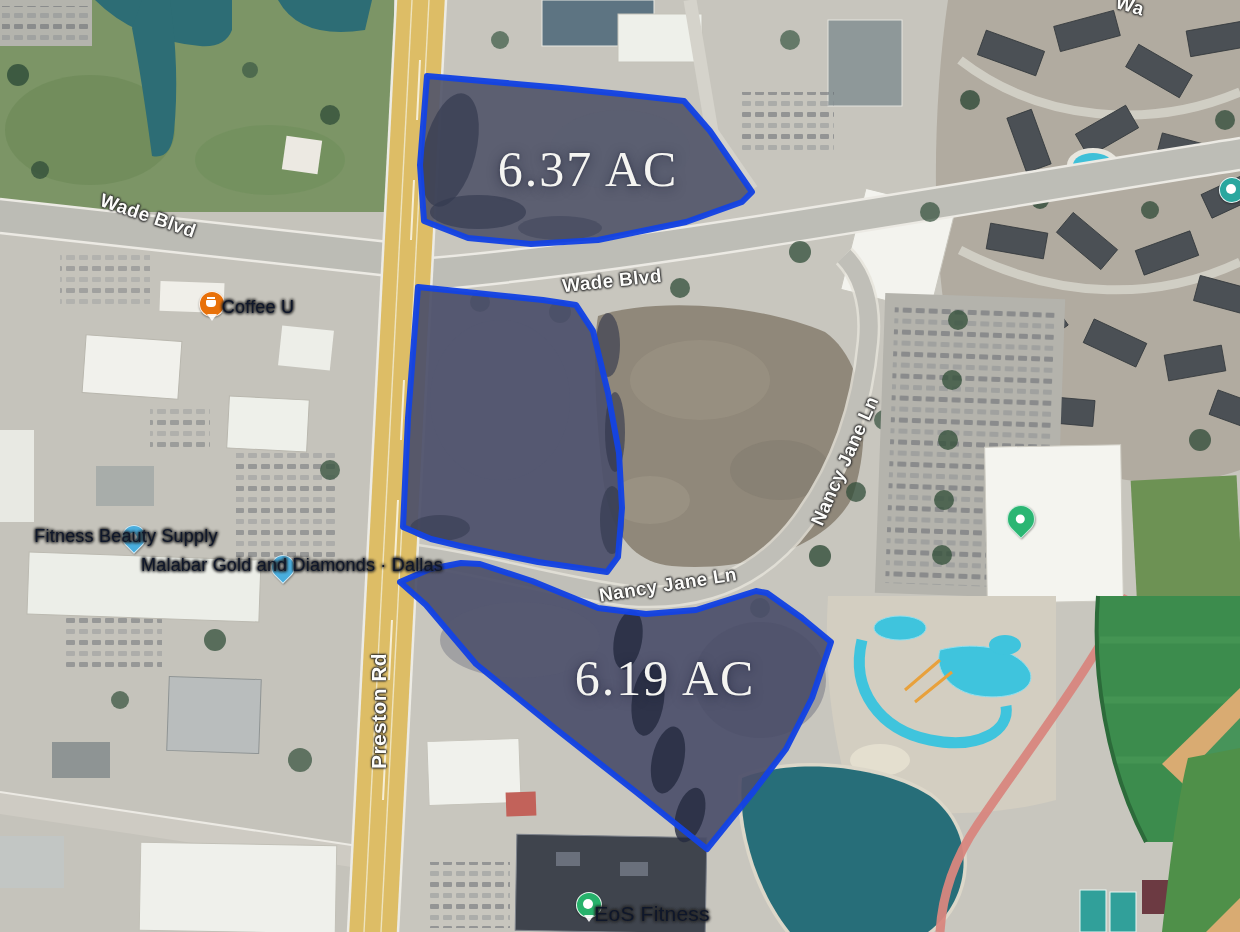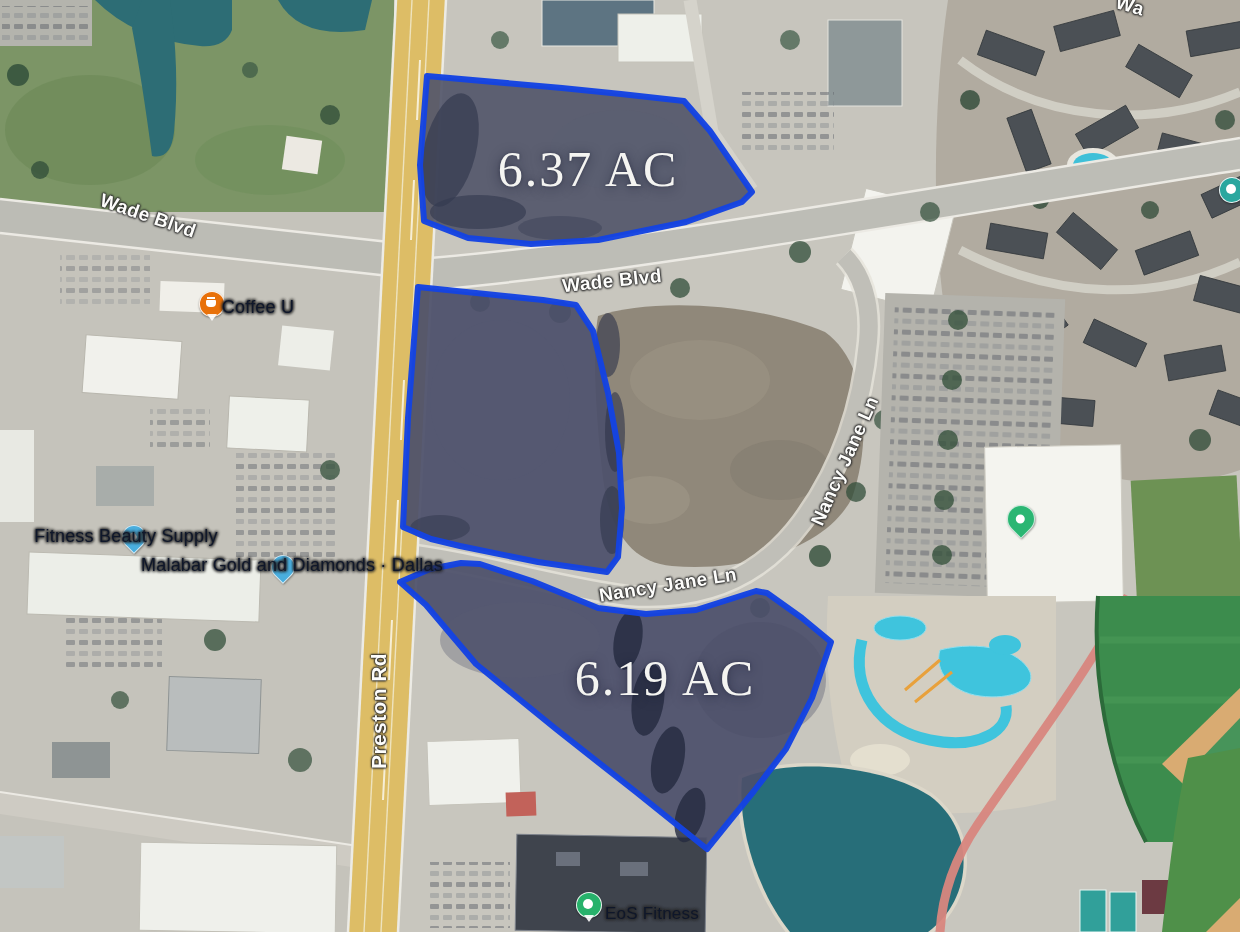--- a/index.html
+++ b/index.html
@@ -12,21 +12,21 @@
   .acre{font-family:"Liberation Serif","DejaVu Serif",serif;font-size:50px;font-weight:400;
         color:#f4f4f1;letter-spacing:2px;
         text-shadow:0 2px 12px rgba(15,18,40,.55),0 0 3px rgba(15,18,40,.35);}
   .street{font-size:19px;font-weight:700;letter-spacing:.4px;color:#fdfdfb;
         text-shadow:0 1px 2px rgba(45,45,45,.95),1px 0 2px rgba(45,45,45,.9),
                     -1px 0 2px rgba(45,45,45,.9),0 -1px 2px rgba(45,45,45,.85);}
   .street.big{font-size:21px;}
   .poi{font-size:18px;font-weight:400;letter-spacing:.2px;color:#0f172a;
         text-shadow:0 1px 3px rgba(40,40,40,.95),1px 0 3px rgba(40,40,40,.9),
                     -1px 0 3px rgba(40,40,40,.9),0 -1px 3px rgba(40,40,40,.85);}
-  .poi.big{font-size:17px;}
+  .poi.big{font-size:21px;}
   
   .anchor{position:absolute;width:0;height:0;}
   .pin-drop{position:absolute;left:-11px;top:-27px;width:22px;height:22px;
         border-radius:50% 50% 50% 0;transform:rotate(-45deg);
         box-shadow:0 1px 2px rgba(0,0,0,.4);border:1px solid rgba(255,255,255,.75);}
   .pin-drop::after{content:"";position:absolute;left:6px;top:6px;width:8px;height:8px;
         border-radius:50%;background:#fff;}
   .pin-drop.lg{left:-13px;top:-31px;width:26px;height:26px;}
   .pin-drop.lg::after{left:8px;top:8px;width:9px;height:9px;}
   .pin-round{position:absolute;left:-12px;top:-12px;width:24px;height:24px;border-radius:50%;

